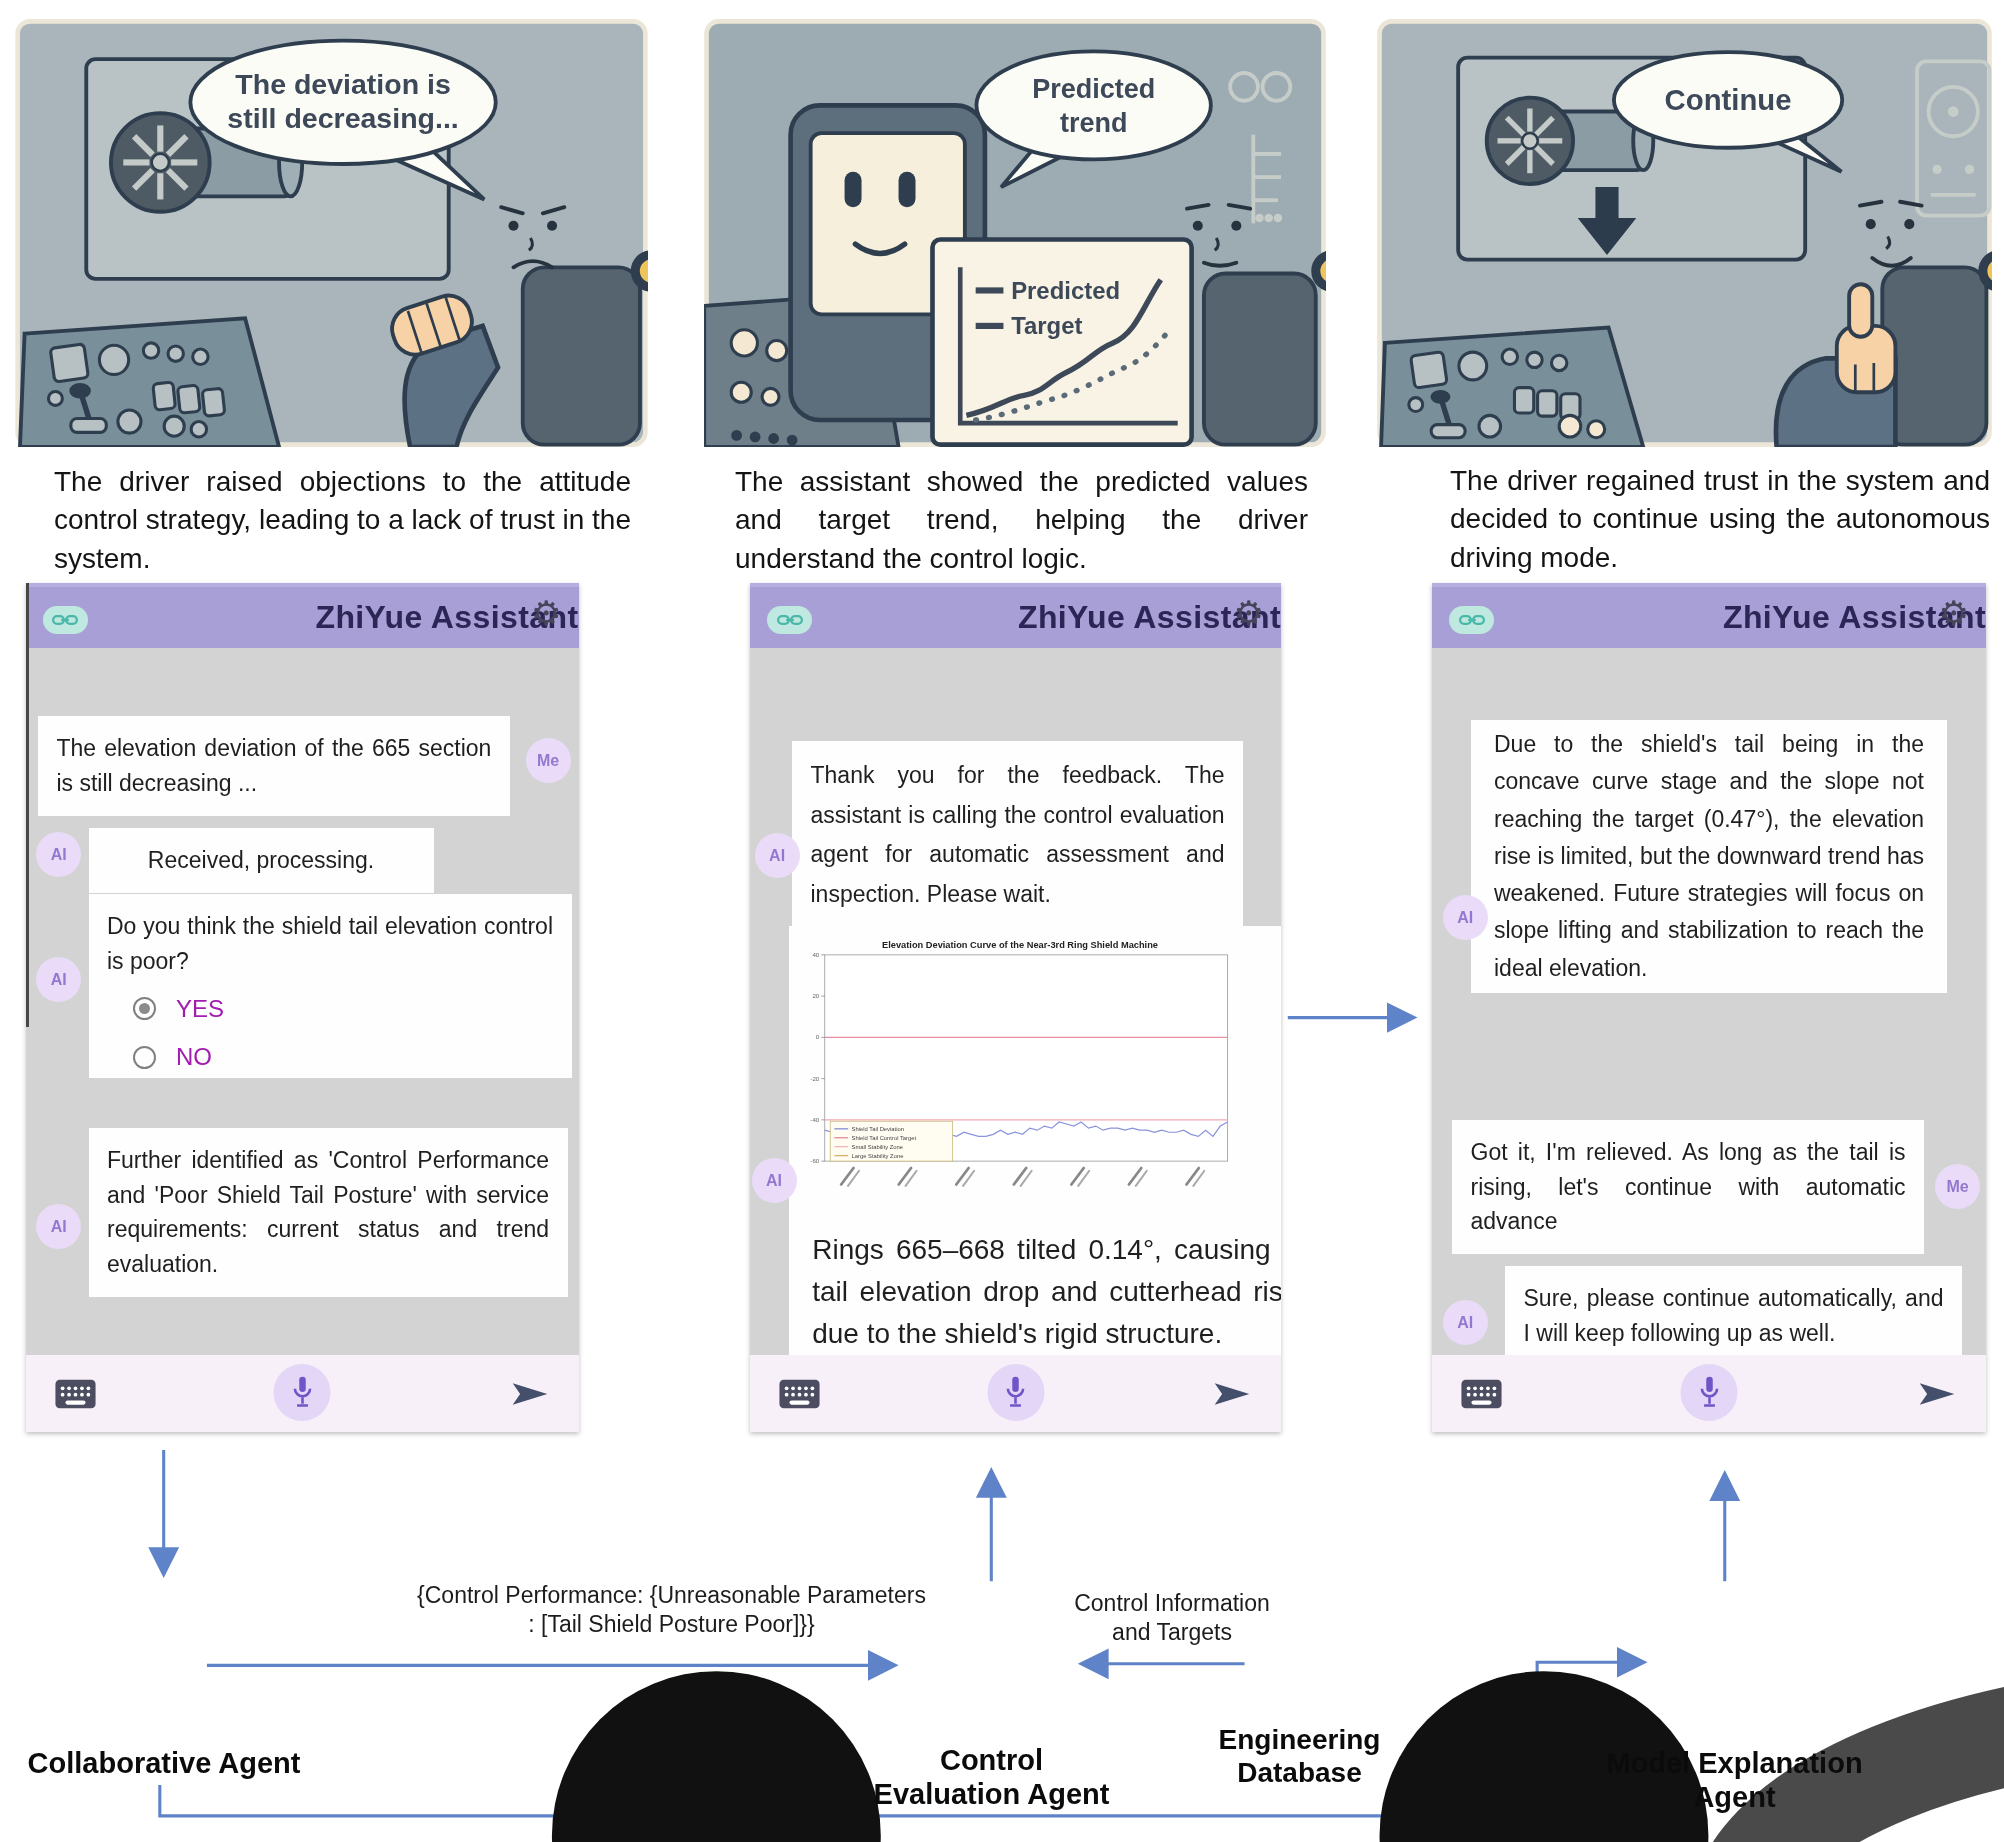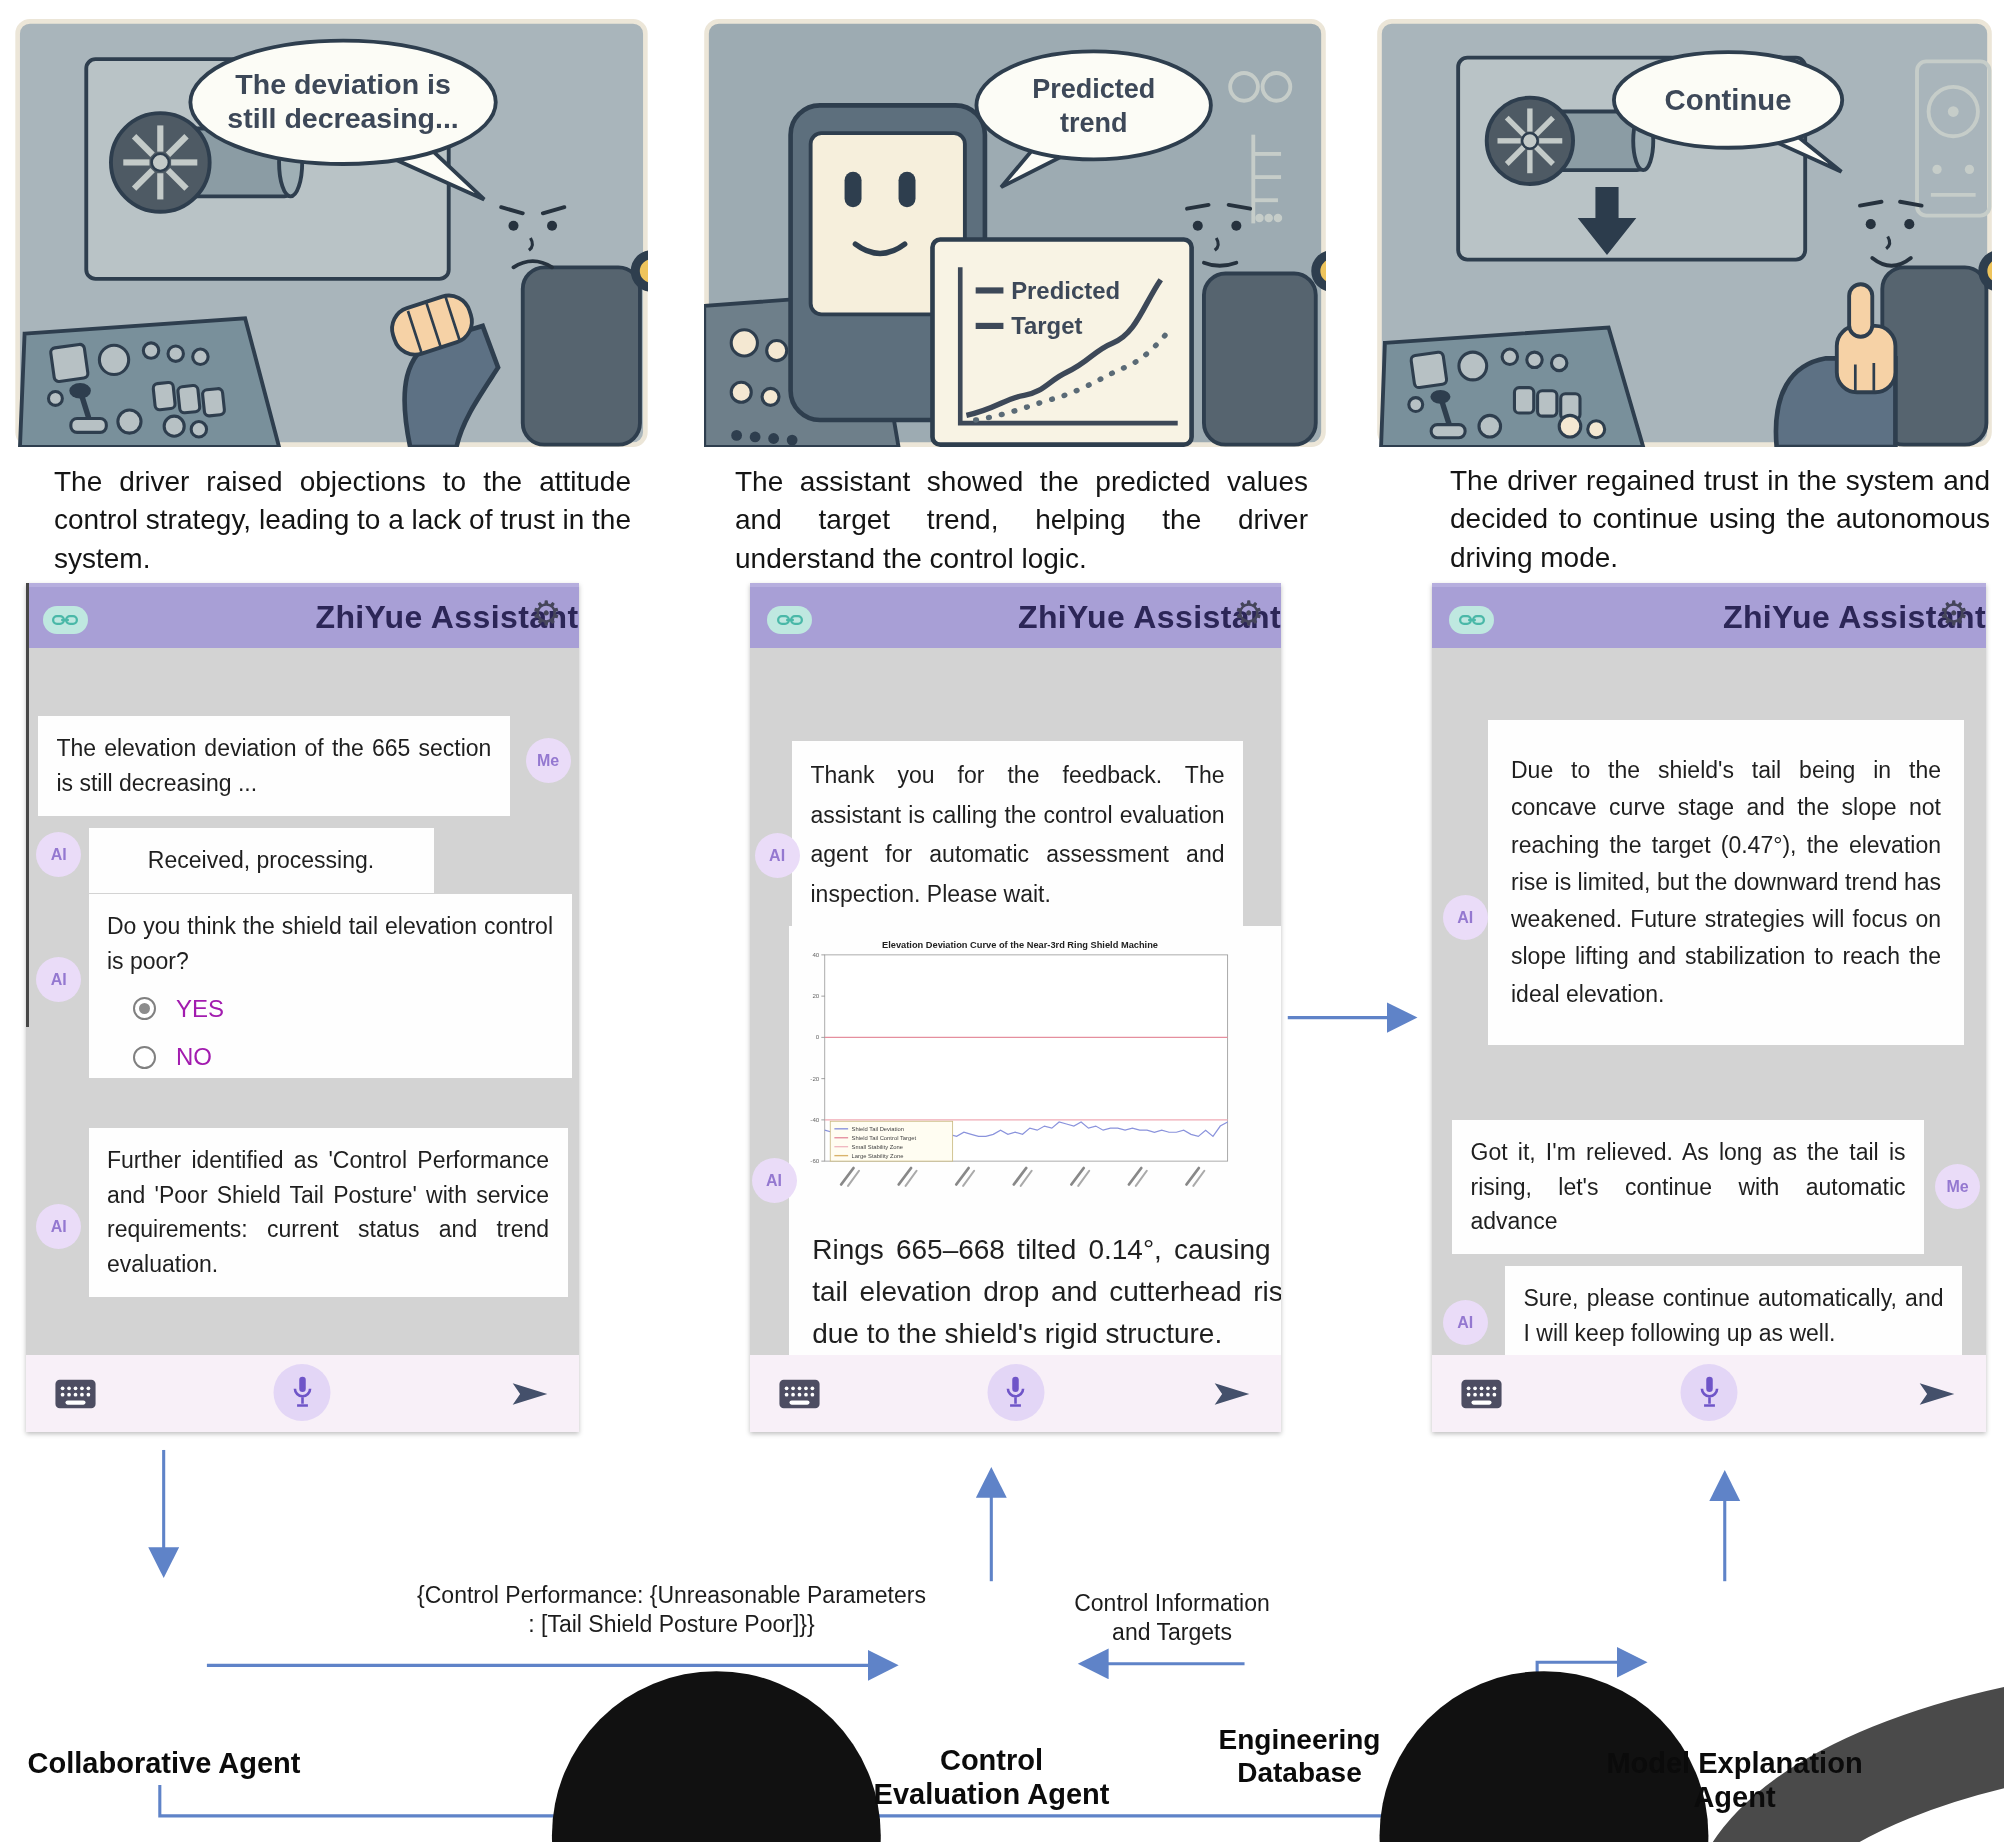--- a/index.html
+++ b/index.html
@@ -445,21 +445,21 @@
           <rect x="1.5" y="4" width="14" height="10" rx="5"></rect>
               <rect x="18.5" y="4" width="14" height="10" rx="5"></rect>
           <line x1="12" y1="9" x2="22" y2="9"></line>
             </g>
           </svg>
       </span>
       <span class="ph-title">ZhiYue Assistant</span>
       <span class="gear">⚙</span>
     </div>
     <div class="ph-chat">
-      <div class="bubble" style="left:56px;top:72px;width:476px;line-height:1.62;padding:32px 23px;">Due to the shield's tail being in the concave curve stage and the slope not reaching the target (0.47°), the elevation rise is limited, but the downward trend has weakened. Future strategies will focus on slope lifting and stabilization to reach the ideal elevation.</div>
+      <div class="bubble" style="left:39px;top:72px;width:476px;line-height:1.62;padding:6px 23px;">Due to the shield's tail being in the concave curve stage and the slope not reaching the target (0.47°), the elevation rise is limited, but the downward trend has weakened. Future strategies will focus on slope lifting and stabilization to reach the ideal elevation.</div>
       <div class="avatar" style="left:10.8px;top:247px;">AI</div>
       <div class="bubble" style="left:20px;top:472px;width:472px;">Got it, I'm relieved. As long as the tail is rising, let's continue with automatic advance</div>
       <div class="avatar" style="left:503px;top:516px;">Me</div>
       <div class="bubble" style="left:73px;top:618px;width:457px;">Sure, please continue automatically, and I will keep following up as well.</div>
       <div class="avatar" style="left:10.8px;top:652px;">AI</div>
     </div>
     <div class="ph-footer">
       <span class="kbd-btn">
         <svg width="43" height="32" viewBox="0 0 30 22">
             <rect x="1" y="1" width="28" height="20" rx="3" fill="#4d4d62"></rect>

